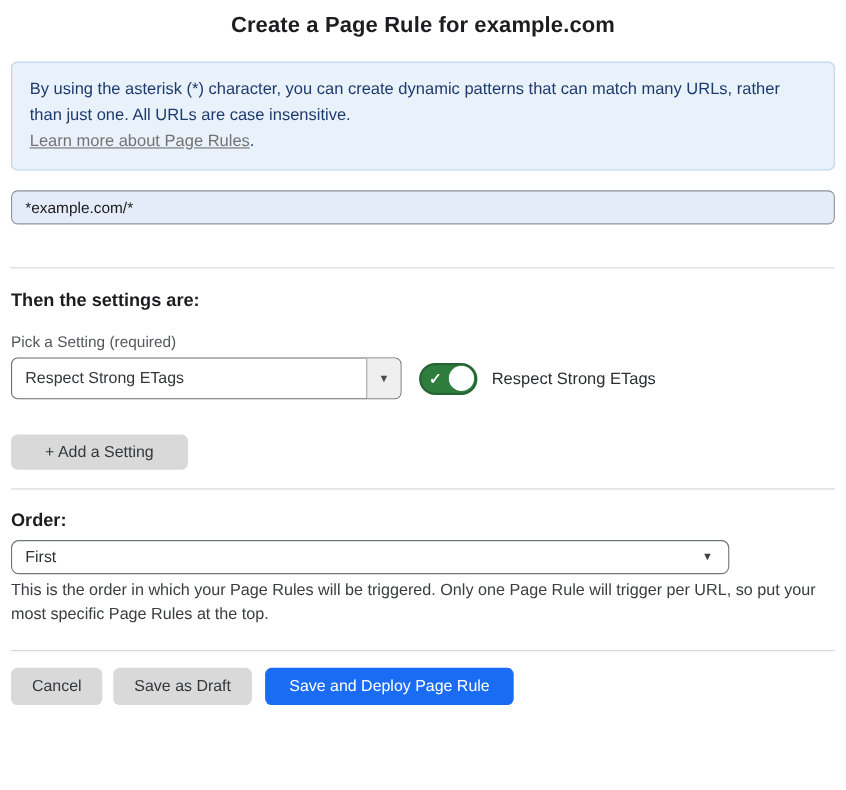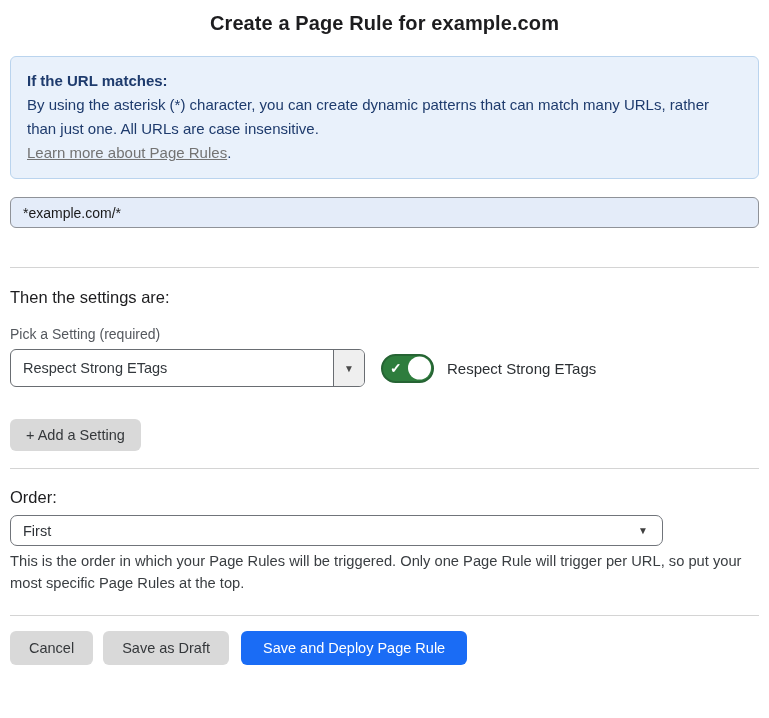--- a/index.html
+++ b/index.html
@@ -62,21 +62,21 @@
     border: none;
     border-top: 1px solid #d4d4d4;
     width: 749px;
   }
   .divider-1 { margin-top: 39px; }
   .divider-2 { margin-top: 17px; }
   .divider-3 { margin-top: 21px; }
 
   .section-heading {
     font-size: 16.5px;
-    font-weight: 400;
+    font-weight: 700;
     color: #1d1d1f;
   }
   .settings-heading { margin-top: 20px; }
   .order-heading { margin-top: 19px; }
 
   .picker-row {
     margin-top: 7px;
     display: flex;
     align-items: center;
   }
@@ -159,21 +159,21 @@
   .btn-gray {
     background: #d9d9d9;
     color: #35383b;
   }
   .btn-blue {
     background: #1a6cf5;
     color: #ffffff;
   }
   .add-setting-btn {
     margin-top: 32px;
-    padding: 8px 16px;
+    padding: 8px 31px;
   }
 
   .order-select {
     margin-top: 8px;
     width: 653px;
     height: 31px;
     background: #ffffff;
     border: 1px solid #70747a;
     border-radius: 7px;
     display: flex;
@@ -209,21 +209,20 @@
   .save-deploy-btn { margin-left: 12px; padding: 9px 22px; }
 </style>
 </head>
 <body>
 
 <div class="page">
 
   <h1 class="page-title">Create a Page Rule for example.com</h1>
 
   <div class="info-box">
-    <div class="info-heading">If the URL matches:</div>
     <div class="info-body">By using the asterisk (*) character, you can create dynamic patterns that can match many URLs, rather than just one. All URLs are case insensitive.</div>
     <div><a class="info-link">Learn more about Page Rules</a><span>.</span></div>
   </div>
 
   <input class="url-input" type="text" value="*example.com/*" style="">
 
   <hr class="divider divider-1">
 
   <h2 class="section-heading settings-heading">Then the settings are:</h2>
 

